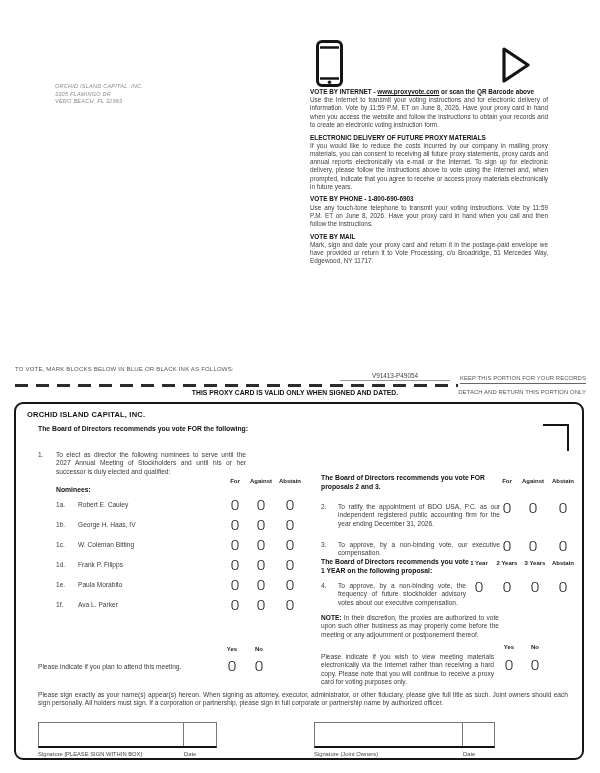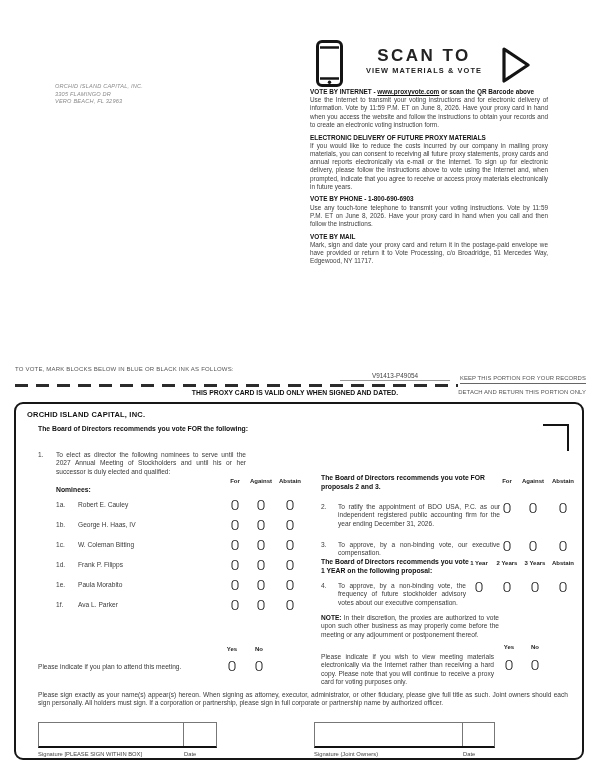--- a/index.html
+++ b/index.html
@@ -88,24 +88,20 @@
 
   <div class="scan-banner">
     <span class="phone-icon">
       <svg width="27" height="47" viewBox="0 0 27 47">
         <rect x="1.5" y="1.5" width="24" height="44" rx="4.5" fill="none" stroke="#141414" stroke-width="3"></rect>
         <line x1="4" y1="7.5" x2="23" y2="7.5" stroke="#141414" stroke-width="2.5"></line>
         <line x1="4" y1="38.5" x2="23" y2="38.5" stroke="#141414" stroke-width="2.5"></line>
         <circle cx="13.5" cy="42.3" r="1.7" fill="#141414"></circle>
       </svg>
     </span>
-    <div class="scan-text">
-      <div class="scan-title">SCAN TO</div>
-      <div class="scan-sub">VIEW MATERIALS &amp; VOTE</div>
-    </div>
     <span class="arrow-icon">
       <svg width="32" height="40" viewBox="0 0 32 40">
         <path d="M4 4 L28 20 L4 36 Z" fill="none" stroke="#141414" stroke-width="3.2" stroke-linejoin="round"></path>
       </svg>
     </span>
   </div>
 
   <div class="methods">
     <div class="method">
       <h4><span>VOTE BY INTERNET - </span><span class="link">www.proxyvote.com</span><span> or scan the QR Barcode above</span></h4>

